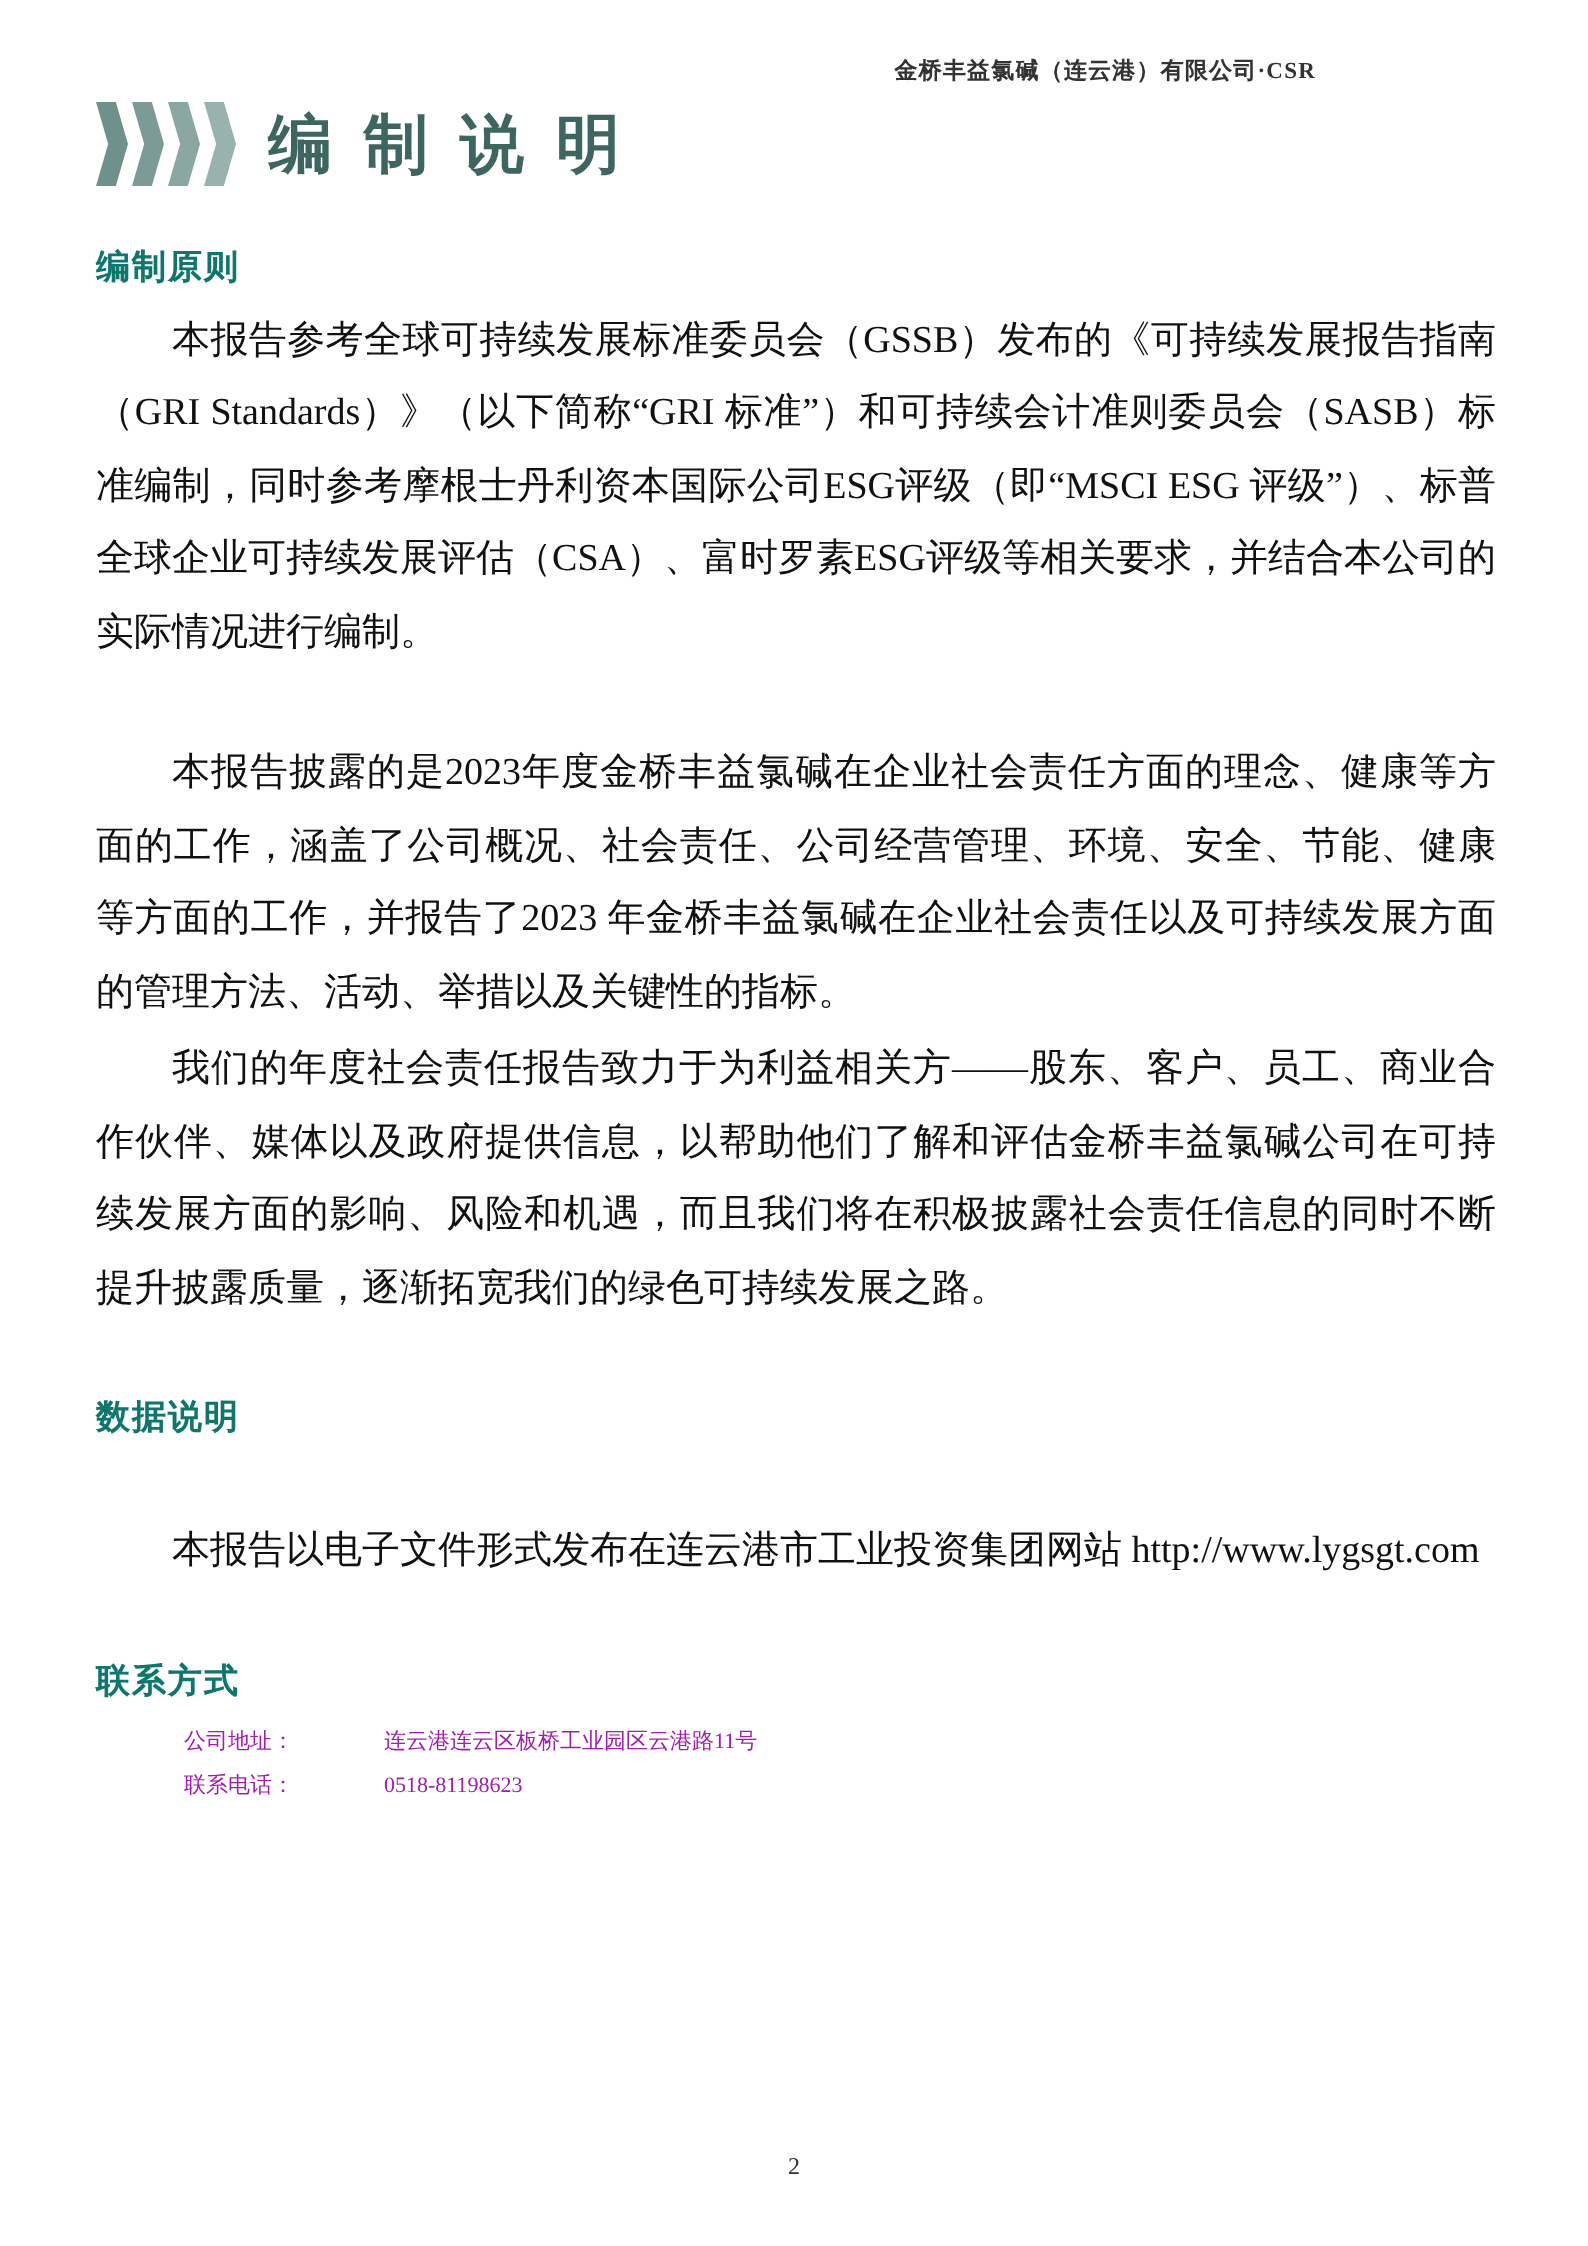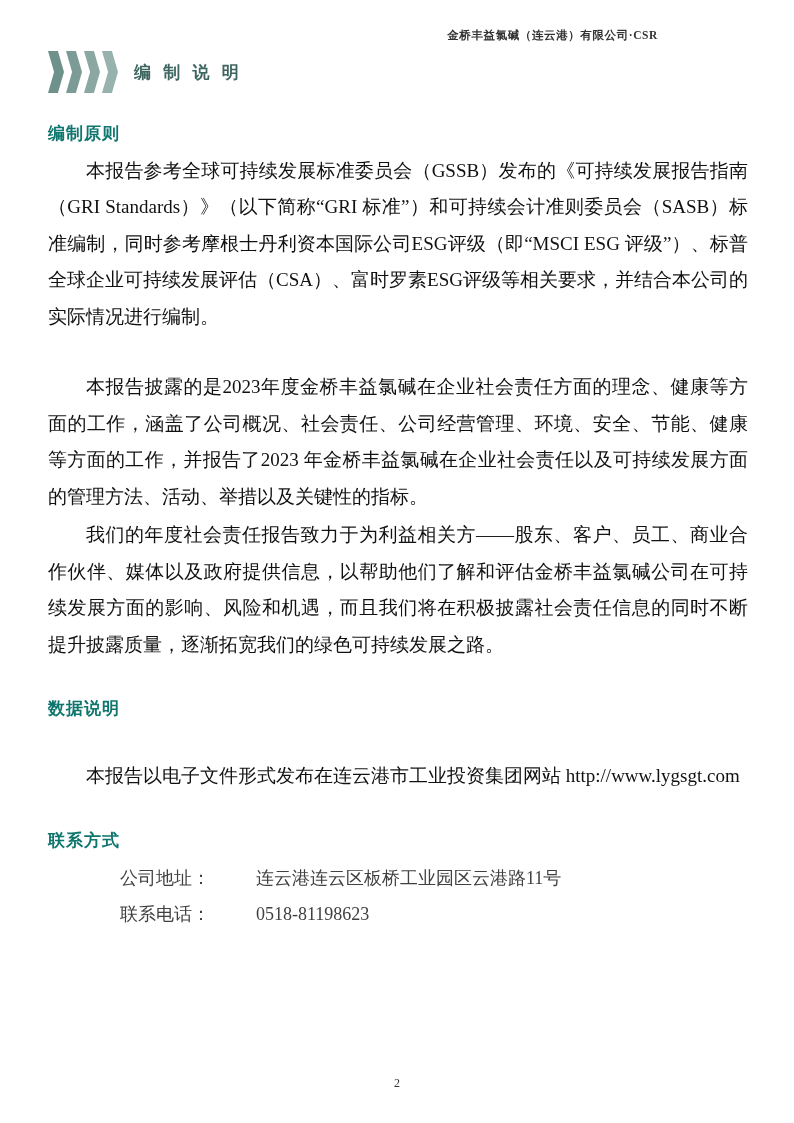--- a/index.html
+++ b/index.html
@@ -53,21 +53,21 @@
     background: #7d9b96;
     margin-right: 2px;
     clip-path: polygon(0 0, 62% 0, 100% 50%, 62% 100%, 0 100%, 38% 50%);
   }
   .chev.c1 { background: #6f918c; }
   .chev.c2 { background: #7d9b96; }
   .chev.c3 { background: #8aa7a2; }
   .chev.c4 { background: #98b2ad; }
   .doc-title {
     font-family: "Liberation Serif", "DejaVu Serif", serif;
-    font-size: 17px;
+    font-size: 32px;
     font-weight: bold;
     color: #3e6660;
     letter-spacing: 4px;
     line-height: 1;
   }
   
   .content {
     position: absolute;
     top: 122px;
     left: 48px;
@@ -88,25 +88,25 @@
     font-size: 19px;
     line-height: 1.92;
     text-align: justify;
     text-justify: inter-ideograph;
     margin: 0 0 2px 0;
     text-indent: 2em;
     color: #111111;
   }
   .spacer-lg { height: 30px; }
   .contact-line {
-    font-size: 18px;
+    font-size: 11px;
     line-height: 2.0;
     margin: 0;
     text-indent: 2em;
-    color: #404040;
+    color: #a21caf;
   }
   .contact-label {
     display: inline-block;
     min-width: 90px;
   }
   .contact-value {
     display: inline-block;
     padding-left: 10px;
   }
   

